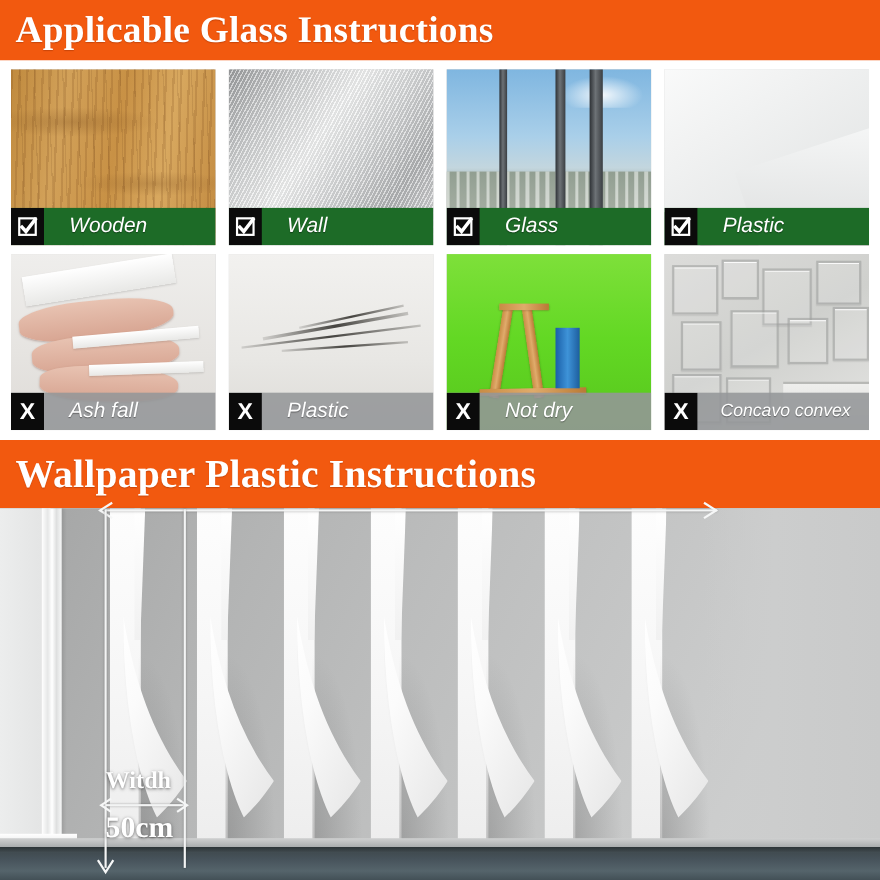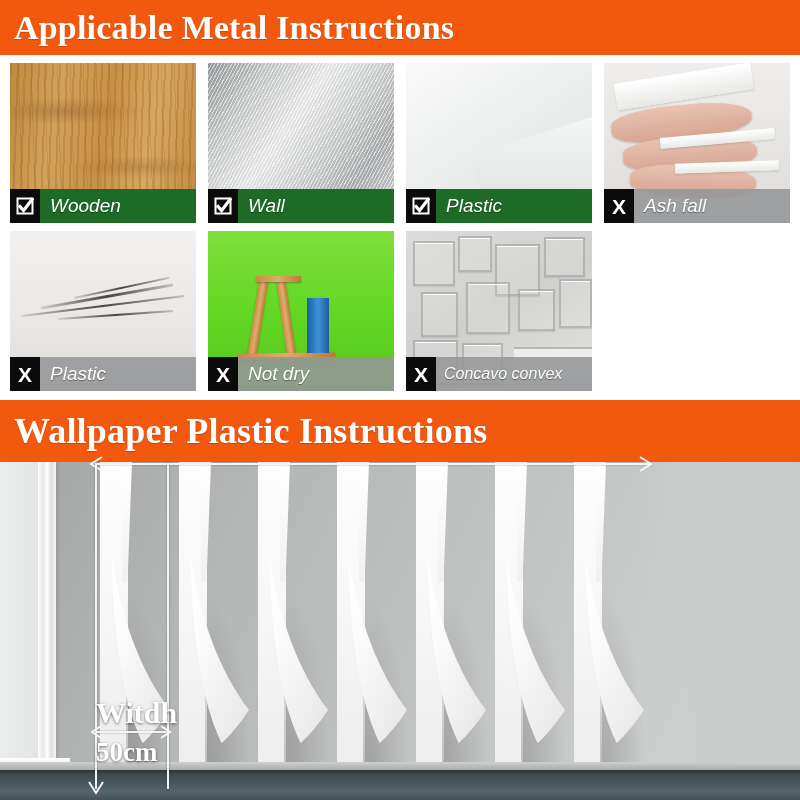--- a/index.html
+++ b/index.html
@@ -66,20 +66,21 @@
     font-family:"Liberation Sans", sans-serif;line-height:1;
   }
   .bar .label{
     color:#ffffff;
     font-style:italic;
     font-size:19px;
     font-weight:500;
     padding-left:10px;
     white-space:nowrap;
     text-shadow:0 1px 1px rgba(0,0,0,.4);
+    margin-left:13px;
   }
   .bar .label.small{font-size:16px;padding-left:8px;}
 
   
   .ph-wood{
     background:
       repeating-linear-gradient(92deg, rgba(120,70,25,.20) 0 2px, rgba(255,255,255,0) 2px 7px),
       repeating-linear-gradient(88deg, rgba(90,50,15,.13) 0 1px, rgba(255,255,255,0) 1px 13px),
       linear-gradient(100deg,#c08a3e 0%, #d2a159 25%, #c89145 50%, #d8a85f 72%, #c28a40 100%);
   }
@@ -226,30 +227,30 @@
   .arrowhead{position:absolute;}
   .arrowhead svg{display:block;}
   .dim-text{
     position:absolute;
     font-family:"Liberation Serif", serif;
     font-weight:bold;
     color:#ffffff;
     text-shadow:0 1px 3px rgba(60,60,60,.75);
     white-space:nowrap;
   }
-  #width-label{font-size:30px;left:96px;top:696px;}
+  #width-label{font-size:22px;left:96px;top:696px;}
   #size-label{font-size:27px;left:96px;top:737px;}
 </style>
 </head>
 <body>
 
 <div class="page">
 
   <div class="banner" id="banner1">
-    <div class="banner-title">Applicable Metal Instructions</div>
+    <div class="banner-title">Applicable Glass Instructions</div>
   </div>
 
   <div class="grid">
 
     <div class="tile">
       <div class="photo ph-wood"></div>
       <div class="bar ok">
         <div class="mark">
           <svg width="20" height="20" viewBox="0 0 20 20">
             <rect x="2.5" y="2.5" width="15" height="15" fill="none" stroke="#fff" stroke-width="2"></rect>
@@ -266,20 +267,38 @@
         <div class="mark">
           <svg width="20" height="20" viewBox="0 0 20 20">
             <rect x="2.5" y="2.5" width="15" height="15" fill="none" stroke="#fff" stroke-width="2"></rect>
             <path d="M5 10.5 L8.6 14.5 L17 3.5" fill="none" stroke="#fff" stroke-width="3.2" stroke-linecap="square"></path>
           </svg>
         </div>
         <div class="label">Wall</div>
       </div>
     </div>
 
+    <div class="tile">
+      <div class="photo ph-glass">
+        <div class="cloud"></div>
+        <div class="sky-city"></div>
+        <div class="mull" style="left:26%;width:7px;"></div>
+        <div class="mull" style="left:53%;width:9px;"></div>
+        <div class="mull" style="left:70%;width:12px;"></div>
+      </div>
+      <div class="bar ok">
+        <div class="mark">
+          <svg width="20" height="20" viewBox="0 0 20 20">
+            <rect x="2.5" y="2.5" width="15" height="15" fill="none" stroke="#fff" stroke-width="2"></rect>
+            <path d="M5 10.5 L8.6 14.5 L17 3.5" fill="none" stroke="#fff" stroke-width="3.2" stroke-linecap="square"></path>
+          </svg>
+        </div>
+        <div class="label">Glass</div>
+      </div>
+    </div>
 
     <div class="tile">
       <div class="photo ph-plastic">
         <div class="pl-dark"></div>
         <div class="pl-sheet"></div>
         <div class="pl-sheet2"></div>
       </div>
       <div class="bar ok">
         <div class="mark">
           <svg width="20" height="20" viewBox="0 0 20 20">

